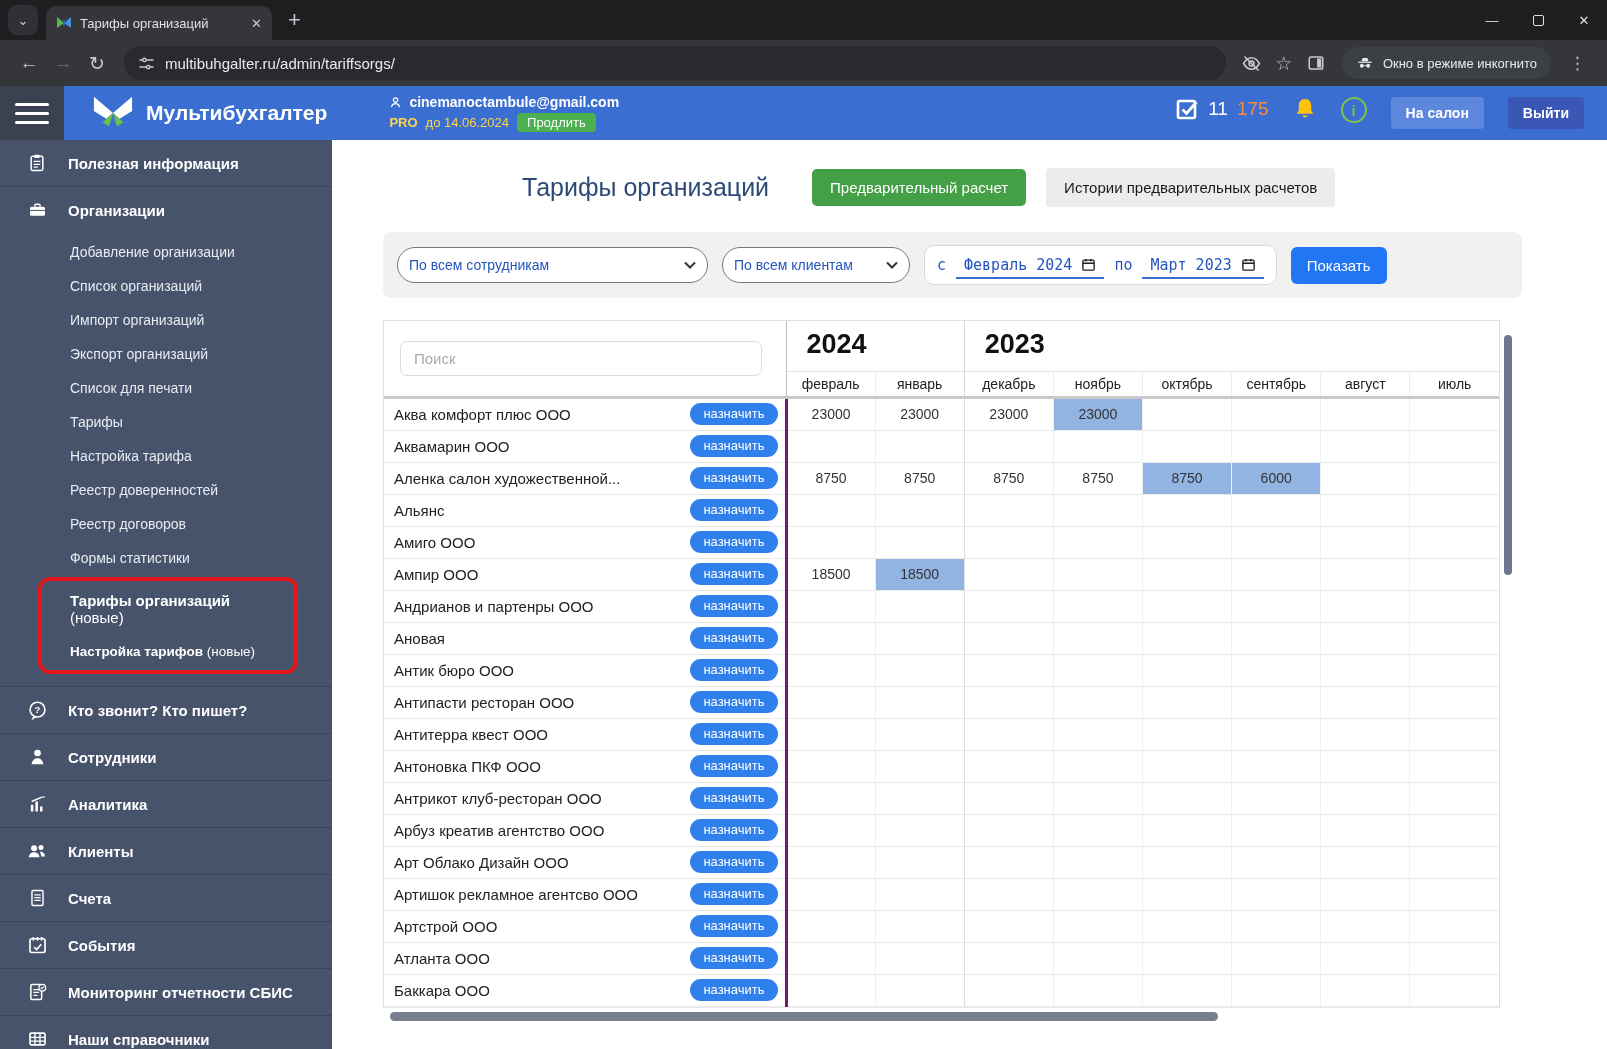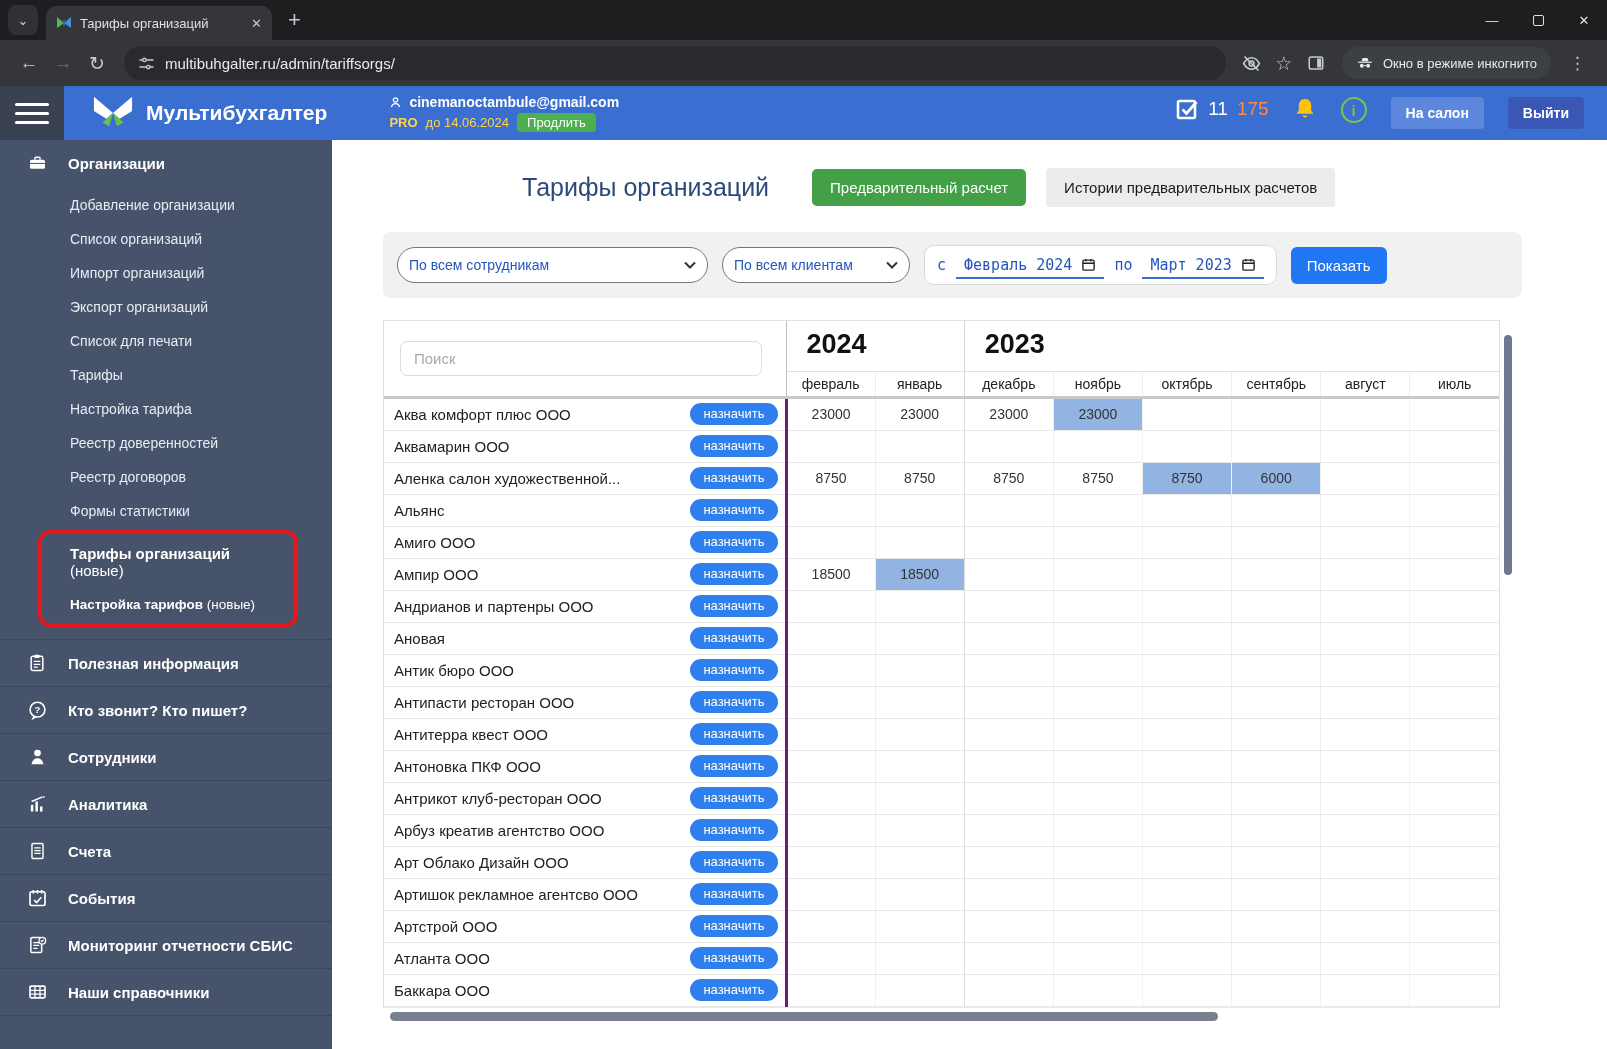--- a/index.html
+++ b/index.html
@@ -233,20 +233,32 @@
     <button class="site-btn">На салон</button>
     <button class="logout-btn">Выйти</button>
   </div>
 </div>
 
 <div class="layout">
   <div class="sidebar">
       <div class="side-section">
         <div class="side-top">
           <span class="s-icon">
+            <svg width="20" height="20" viewBox="0 0 24 24">
+              <rect x="5" y="4" width="14" height="17" rx="2" fill="none" stroke="#fff" stroke-width="1.8"></rect>
+              <rect x="9" y="2" width="6" height="4" rx="1" fill="#fff"></rect>
+              <path d="M8 10h8M8 13.5h8M8 17h5" stroke="#fff" stroke-width="1.5"></path>
+            </svg>
+          </span>
+          <span>Полезная информация</span>
+        </div>
+      </div>
+      <div class="side-section">
+        <div class="side-top">
+          <span class="s-icon">
             <svg width="21" height="20" viewBox="0 0 24 24">
               <rect x="3" y="8" width="18" height="11" rx="2" fill="#fff"></rect>
               <path d="M9 8V6a1 1 0 011-1h4a1 1 0 011 1v2" fill="none" stroke="#fff" stroke-width="1.8"></path>
               <path d="M3 12.5h18" stroke="#47536b" stroke-width="1.2"></path>
             </svg>
           </span>
           <span>Организации</span>
         </div>
         <div class="side-sub">
           <div class="sub-item">Добавление организации</div>
@@ -261,32 +273,20 @@
           <div class="sub-item">Формы статистики</div>
           <div class="red-box">
             <div class="sub-item bold">Тарифы организаций <span class="suffix">(новые)</span></div>
             <div class="sub-item semi">Настройка тарифов <span class="suffix">(новые)</span></div>
           </div>
         </div>
       </div>
       <div class="side-section">
         <div class="side-top">
           <span class="s-icon">
-            <svg width="20" height="20" viewBox="0 0 24 24">
-              <rect x="5" y="4" width="14" height="17" rx="2" fill="none" stroke="#fff" stroke-width="1.8"></rect>
-              <rect x="9" y="2" width="6" height="4" rx="1" fill="#fff"></rect>
-              <path d="M8 10h8M8 13.5h8M8 17h5" stroke="#fff" stroke-width="1.5"></path>
-            </svg>
-          </span>
-          <span>Полезная информация</span>
-        </div>
-      </div>
-      <div class="side-section">
-        <div class="side-top">
-          <span class="s-icon">
             <svg width="21" height="21" viewBox="0 0 24 24">
               <circle cx="12" cy="11" r="8.5" fill="none" stroke="#fff" stroke-width="1.8"></circle>
               <path d="M7 18.5L5 23l6-3.2" fill="#fff"></path>
               <text x="12" y="15" text-anchor="middle" font-size="11" font-weight="bold" fill="#fff">?</text>
             </svg>
           </span>
           <span>Кто звонит? Кто пишет?</span>
         </div>
       </div>
       <div class="side-section">
@@ -305,20 +305,33 @@
           <span class="s-icon">
             <svg width="21" height="20" viewBox="0 0 24 24">
               <rect x="4" y="13" width="3" height="8" fill="#fff"></rect>
               <rect x="9.5" y="9" width="3" height="12" fill="#fff"></rect>
               <rect x="15" y="15" width="3" height="6" fill="#fff"></rect>
               <path d="M5 9L18 3.5" stroke="#fff" stroke-width="1.8" fill="none"></path>
               <path d="M18.5 2.5l2.5.5-1.5 2.5z" fill="#fff"></path>
             </svg>
           </span>
           <span>Аналитика</span>
+        </div>
+      </div>
+      <div class="side-section">
+        <div class="side-top">
+          <span class="s-icon">
+            <svg width="22" height="20" viewBox="0 0 24 24">
+              <circle cx="8.5" cy="8.8" r="3.6" fill="#fff"></circle>
+              <path d="M2 19.5c.5-4 3.2-6 6.5-6s6 2 6.5 6z" fill="#fff"></path>
+              <circle cx="16.8" cy="7.8" r="3" fill="#fff"></circle>
+              <path d="M15.5 12.7c3.3.2 5.8 2.1 6.3 5.8h-4.5" fill="#fff"></path>
+            </svg>
+          </span>
+          <span>Клиенты</span>
         </div>
       </div>
       <div class="side-section">
         <div class="side-top">
           <span class="s-icon">
             <svg width="19" height="20" viewBox="0 0 24 24">
               <rect x="5" y="2.5" width="14" height="19" rx="1.5" fill="none" stroke="#fff" stroke-width="1.8"></rect>
               <path d="M8 8h8M8 11.5h8M8 15h8" stroke="#fff" stroke-width="1.5"></path>
             </svg>
           </span>

